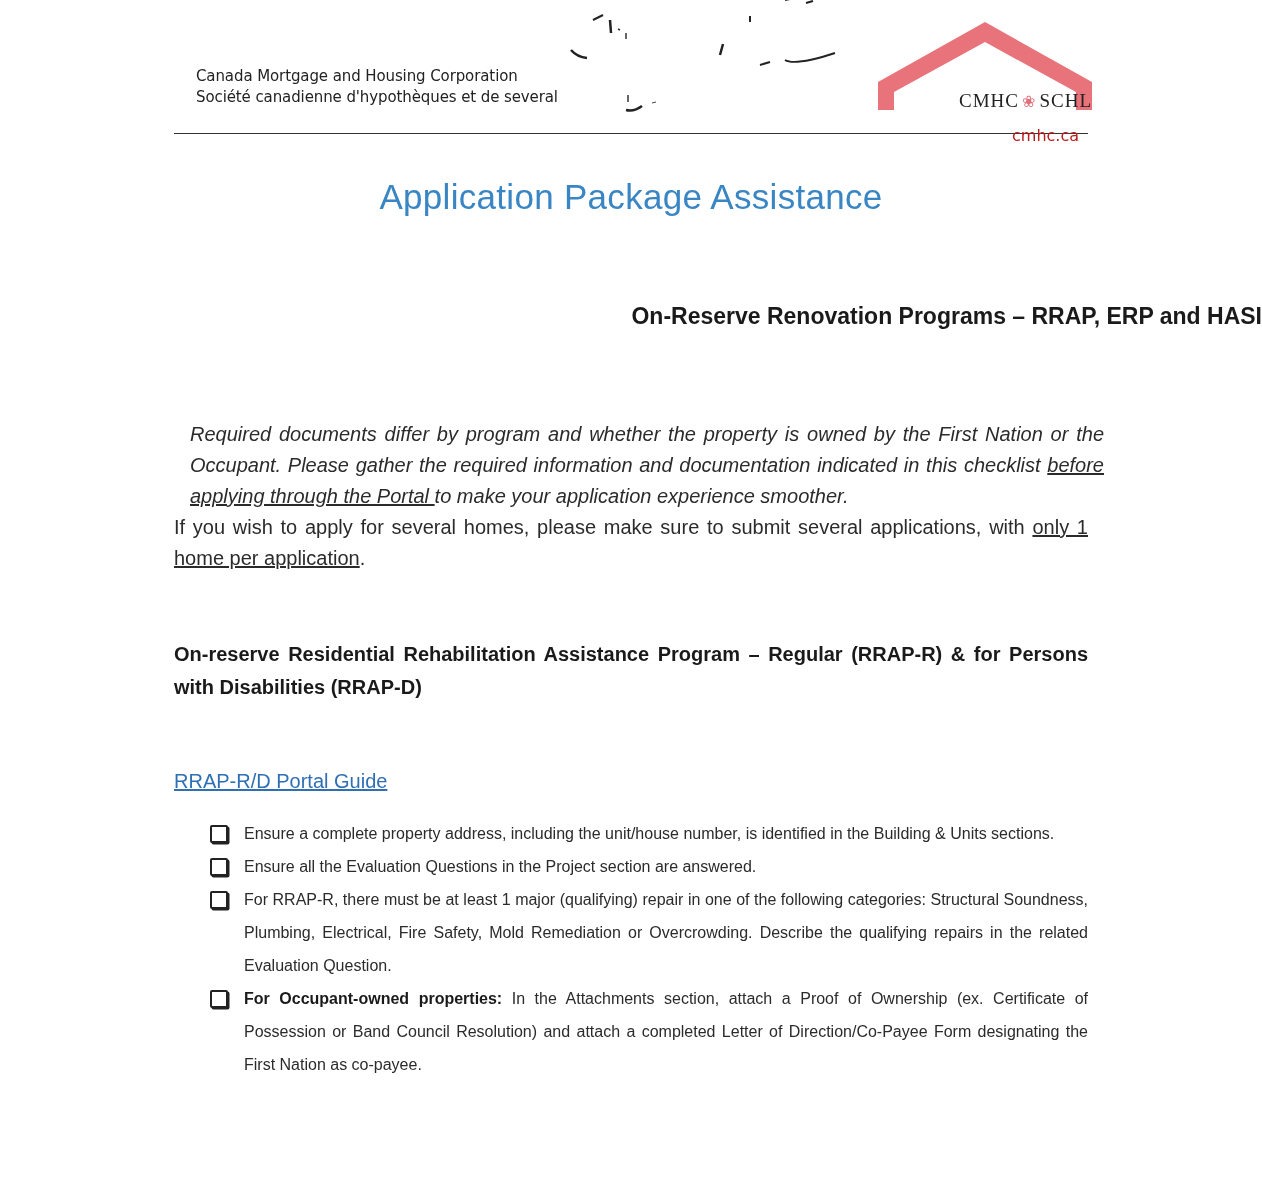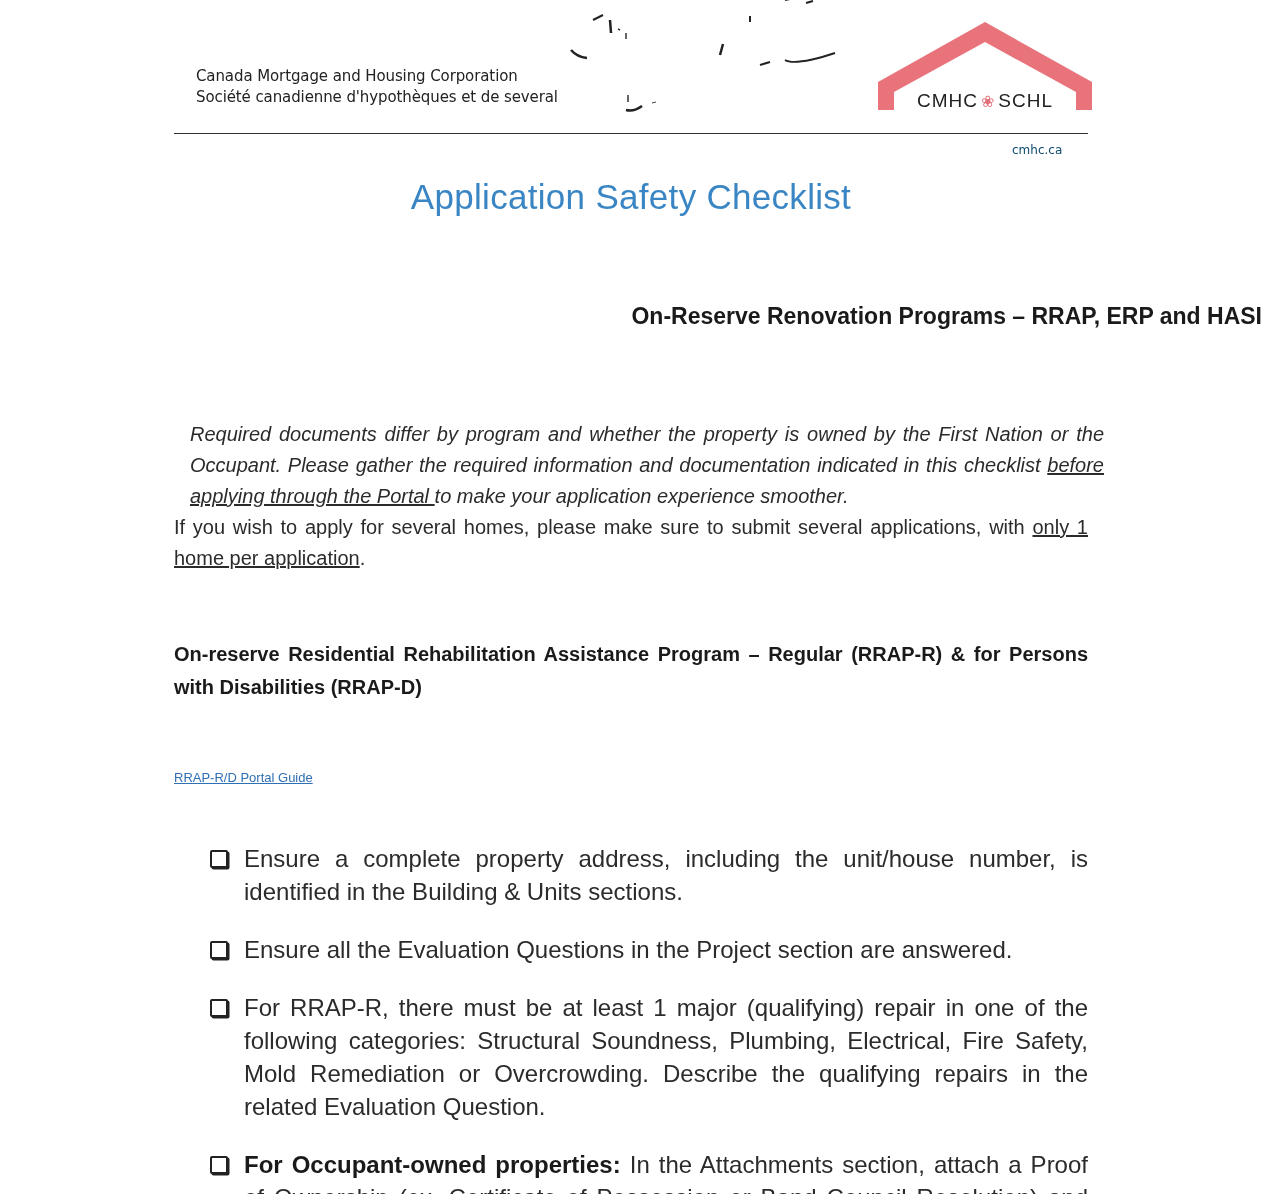--- a/index.html
+++ b/index.html
@@ -43,22 +43,22 @@
       position: absolute;
       left: 878px;
       top: 20px;
       width: 214px;
       height: 96px;
     }
     .logo-text {
       position: absolute;
       left: 0; right: 0;
       top: 70px;
-      text-align: center;
-      font-family: Liberation Sans, sans-serif;
+      text-align: right;
+      font-family: Liberation Serif, serif;
       font-size: 19px;
       letter-spacing: 1px;
       color: #222;
     }
     .logo-text .leaf {
       color: #e0707a;
       display: inline-block;
       margin: 0 3px;
       font-size: 16px;
     }
@@ -66,23 +66,23 @@
       position: absolute;
       left: 174px;
       top: 133px;
       width: 914px;
       height: 0;
       border-top: 1.5px solid #333;
     }
     .site-url {
       position: absolute;
       left: 1012px;
-      top: 143px;
-      font-size: 12px;
-      color: #0c4a6e;
+      top: 126px;
+      font-size: 16px;
+      color: #b91c1c;
       font-family: "DejaVu Sans", sans-serif;
     }
     
     .doc-title {
       position: absolute;
       left: 0; width: 1262px;
       top: 177px;
       text-align: center;
       font-size: 35px;
       color: #3a86c4;
@@ -128,43 +128,42 @@
       left: 174px;
       top: 721px;
       font-size: 20px;
       font-style: italic;
       color: #2b2b2b;
     }
     .portal-link {
       position: absolute;
       left: 174px;
       top: 770px;
-      font-size: 13px;
+      font-size: 20px;
       color: #2f6fb3;
       text-decoration: underline;
       cursor: pointer;
     }
     
     .checklist {
       position: absolute;
       left: 208px;
       top: 817px;
       width: 880px;
       margin: 0;
       padding: 0;
       list-style: none;
     }
     .check-item {
       position: relative;
       padding-left: 36px;
-      font-size: 24px;
+      font-size: 16px;
       line-height: 33px;
       color: #2b2b2b;
       text-align: justify;
-      margin-top: 25px;
     }
     .checkbox {
       position: absolute;
       left: 2px;
       top: 8px;
       width: 14px;
       height: 14px;
       border: 2px solid #222;
       border-radius: 2px;
       box-shadow: 1.5px 1.5px 0 #222;
@@ -205,21 +204,21 @@
       <polygon points="0,62 107,2 214,62 214,90 198,90 198,72 107,22 16,72 16,90 0,90" fill="#e8737b"></polygon>
     </svg>
     <div class="logo-text">
       <span>CMHC</span><span class="leaf">❀</span><span>SCHL</span>
     </div>
   </div>
 
   <div class="header-rule"></div>
   <div class="site-url">cmhc.ca</div>
 
-  <h1 class="doc-title" style="margin:0;">Application Safety Checklist</h1>
+  <h1 class="doc-title" style="margin:0;">Application Package Assistance</h1>
   <h2 class="subtitle" style="margin:0;">On-Reserve Renovation Programs – RRAP, ERP and HASI</h2>
 
   <p class="body-block intro" style="margin:16px;font-style:italic;">
     <span>Required documents differ by program and whether the property is owned by the First Nation or the Occupant. Please gather the required information and documentation indicated in this checklist </span><span class="u">before applying through the Portal </span><span>to make your application experience smoother.</span>
   </p>
   <p class="body-block intro2" style="margin:0;">
     <span>If you wish to apply for several homes, please make sure to submit several applications, with </span><span class="u">only 1 home per application</span><span>.</span>
   </p>
 
   <h3 class="section-heading" style="margin:0;">On-reserve Residential Rehabilitation Assistance Program – Regular (RRAP-R) &amp; for Persons with Disabilities (RRAP-D)</h3>

